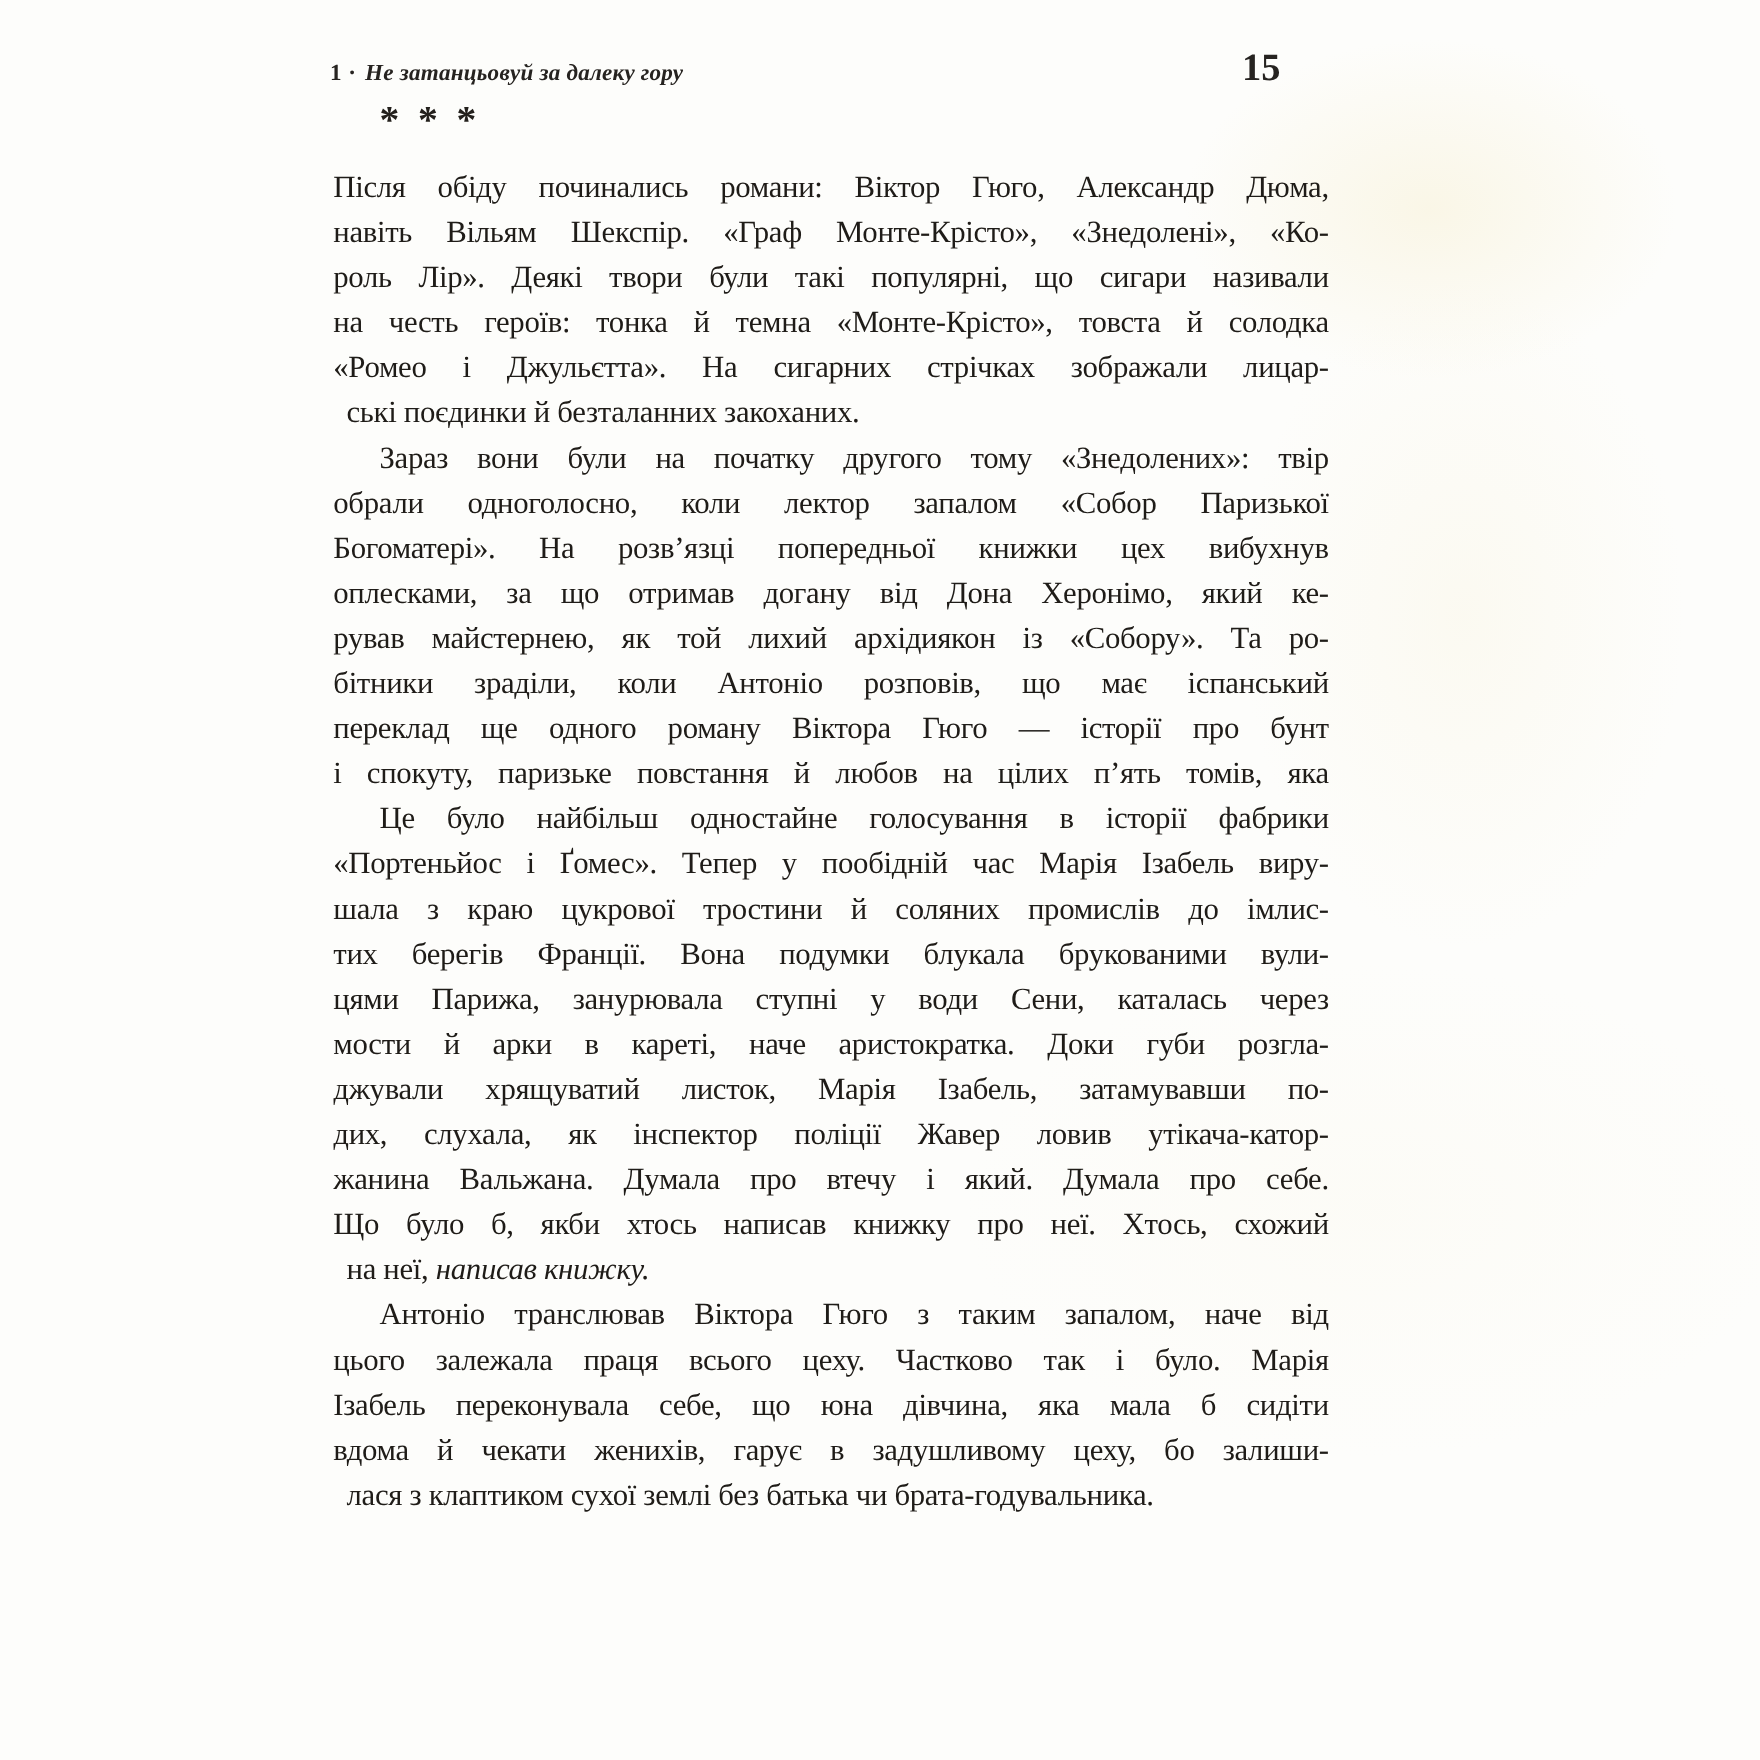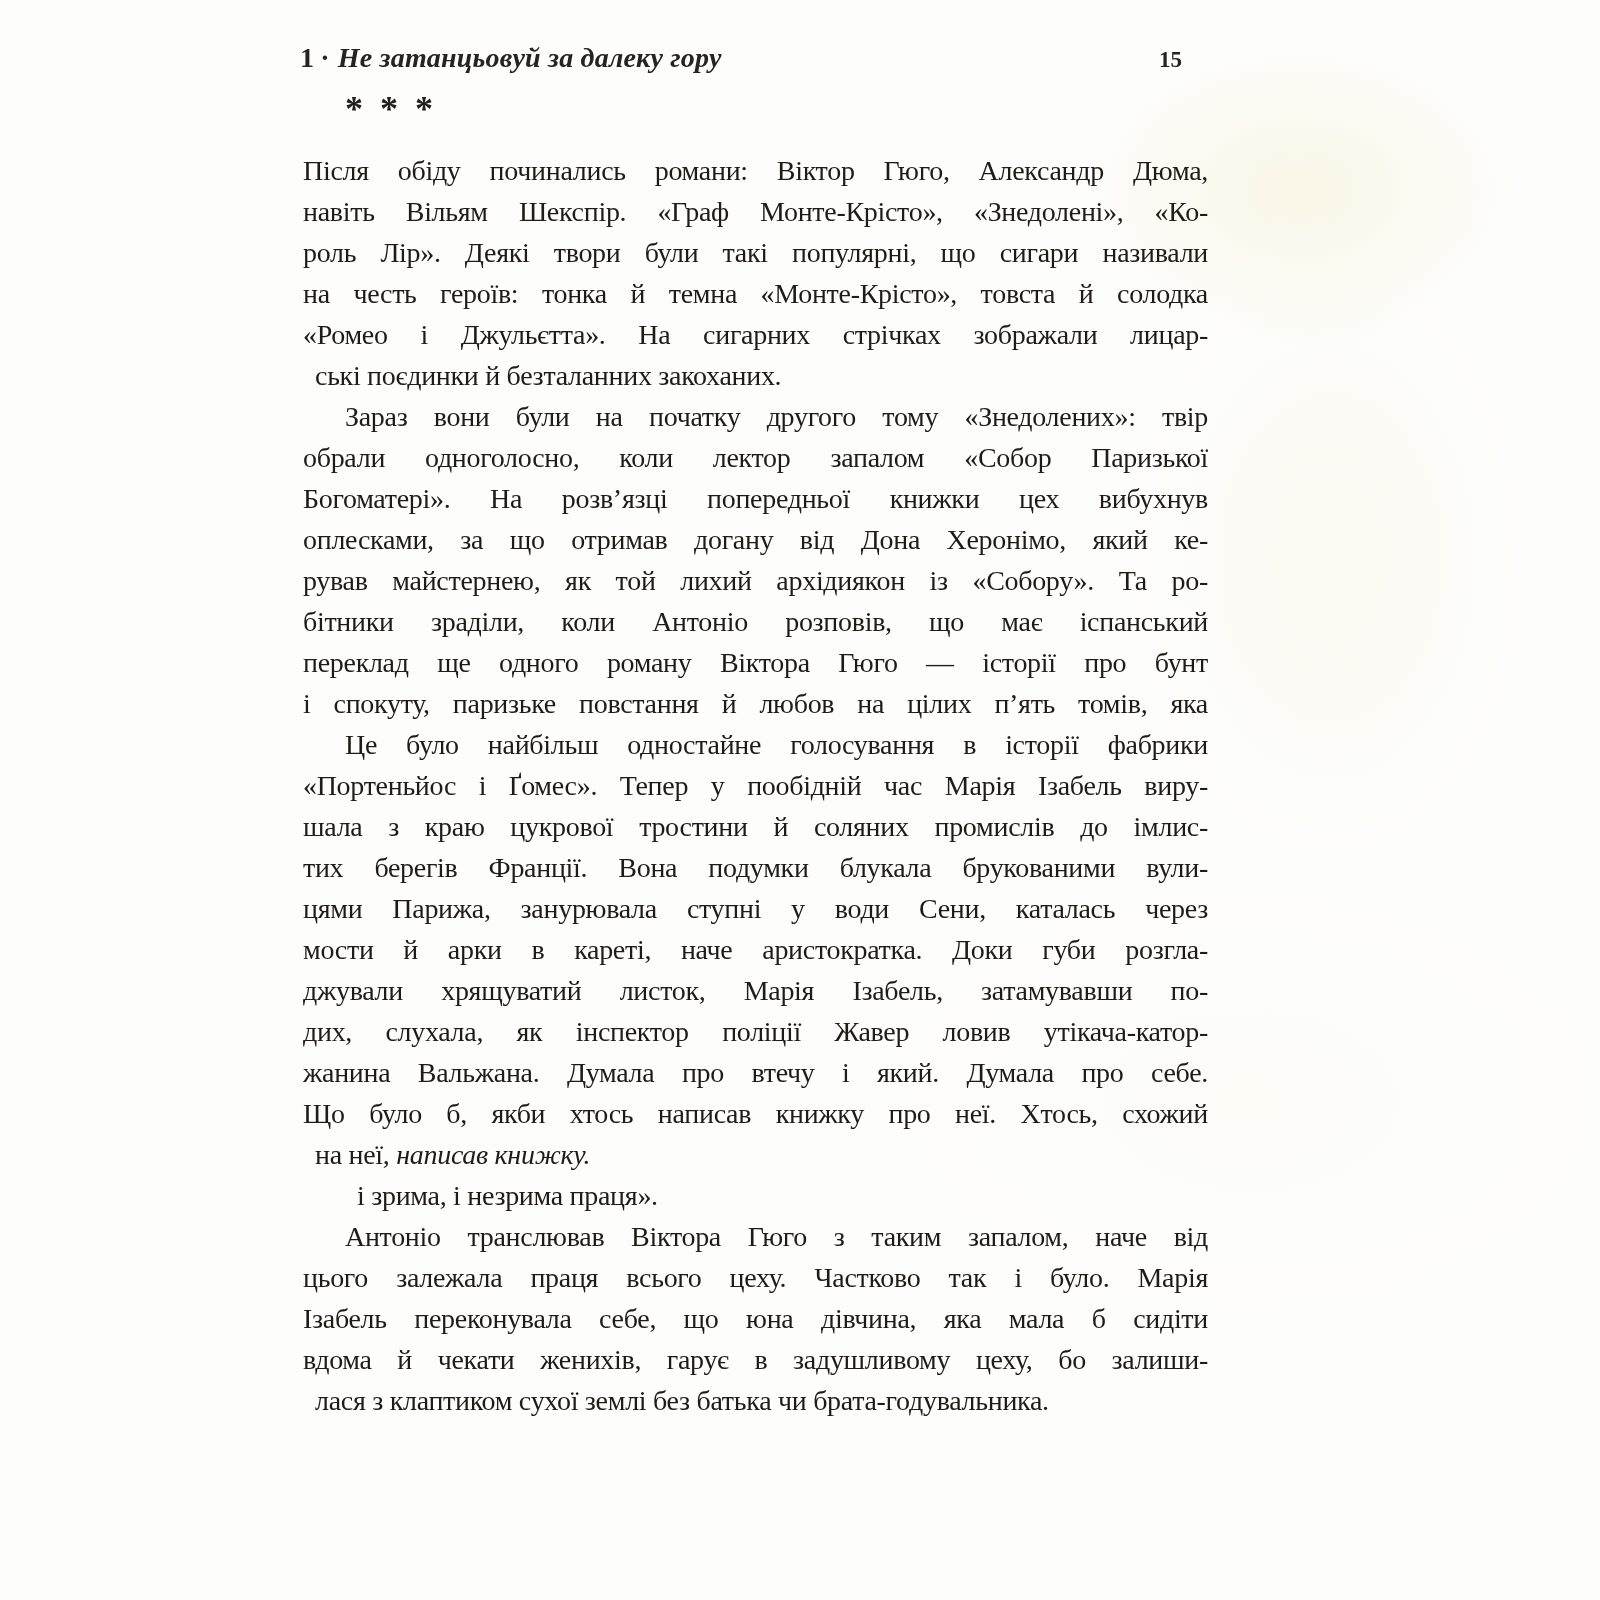--- a/index.html
+++ b/index.html
@@ -30,37 +30,37 @@
     left: 300px;
     top: 42px;
     width: 908px;
     display: flex;
     justify-content: space-between;
     align-items: baseline;
   }
   .running-head {
     font-style: italic;
     font-weight: 700;
-    font-size: 28px;
+    font-size: 21px;
     letter-spacing: 0.2px;
     color: #262320;
   }
   .running-head .chapnum {
     font-style: normal;
     font-weight: 700;
     margin-right: 6px;
   }
   .running-head .sep {
     font-style: normal;
     margin-right: 8px;
   }
   .page-number {
     font-weight: 700;
-    font-size: 23px;
-    margin-right: 26px;
+    font-size: 35px;
+    margin-right: 44px;
     color: #262320;
   }
   .section-break {
     position: absolute;
     left: 345px;
     top: 88px;
     font-size: 36px;
     font-weight: 700;
     letter-spacing: 4px;
     color: #23201c;
@@ -132,21 +132,20 @@
         <div class="line">тих берегів Франції. Вона подумки блукала брукованими вули-</div>
         <div class="line">цями Парижа, занурювала ступні у води Сени, каталась через</div>
         <div class="line">мости й арки в кареті, наче аристократка. Доки губи розгла-</div>
         <div class="line">джували хрящуватий листок, Марія Ізабель, затамувавши по-</div>
         <div class="line">дих, слухала, як інспектор поліції Жавер ловив утікача-катор-</div>
         <div class="line">жанина Вальжана. Думала про втечу і який. Думала про себе.</div>
         <div class="line">Що було б, якби хтось написав книжку про неї. Хтось, схожий</div>
         <div class="line last"><span>на неї, </span><span class="it">написав книжку.</span></div>
       </div>
       <div class="par indent">
-        <div class="line last">і зрима, і незрима праця».</div>
       </div>
       <div class="par indent">
         <div class="line">Антоніо транслював Віктора Гюго з таким запалом, наче від</div>
         <div class="line">цього залежала праця всього цеху. Частково так і було. Марія</div>
         <div class="line">Ізабель переконувала себе, що юна дівчина, яка мала б сидіти</div>
         <div class="line">вдома й чекати женихів, гарує в задушливому цеху, бо залиши-</div>
         <div class="line last">лася з клаптиком сухої землі без батька чи брата-годувальника.</div>
       </div>
     </div>
 

